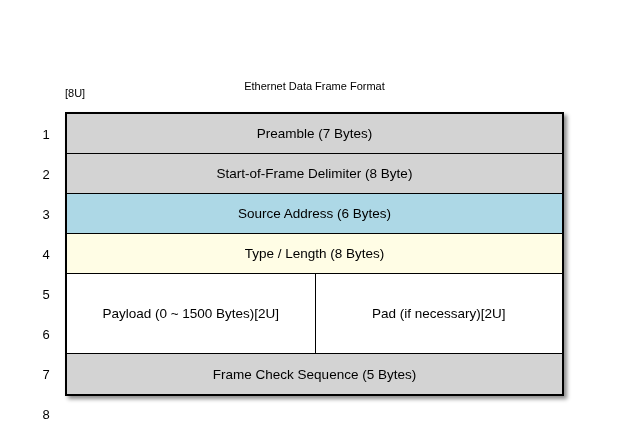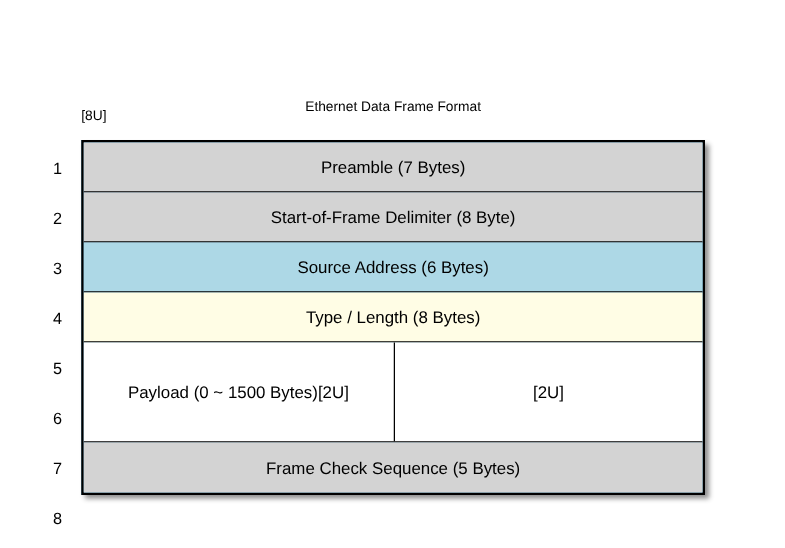--- a/index.html
+++ b/index.html
@@ -116,19 +116,20 @@
     <div class="row fill-gray">Preamble (7 Bytes)</div>
     <div class="row fill-gray">Start-of-Frame Delimiter (8 Byte)</div>
     <div class="row fill-blue">Source Address (6 Bytes)</div>
     <div class="row fill-yellow">Type / Length (8 Bytes)</div>
     <div class="row split fill-white">
       <div class="cell">
         <div>Payload (0 ~ 1500 Bytes)</div>
         <div>[2U]</div>
       </div>
       <div class="cell">
+        <div>Pad (if necessary)</div>
         <div>[2U]</div>
       </div>
     </div>
     <div class="row fill-gray">Frame Check Sequence (5 Bytes)</div>
   </div>
 
 </div>
 
 </body></html>

